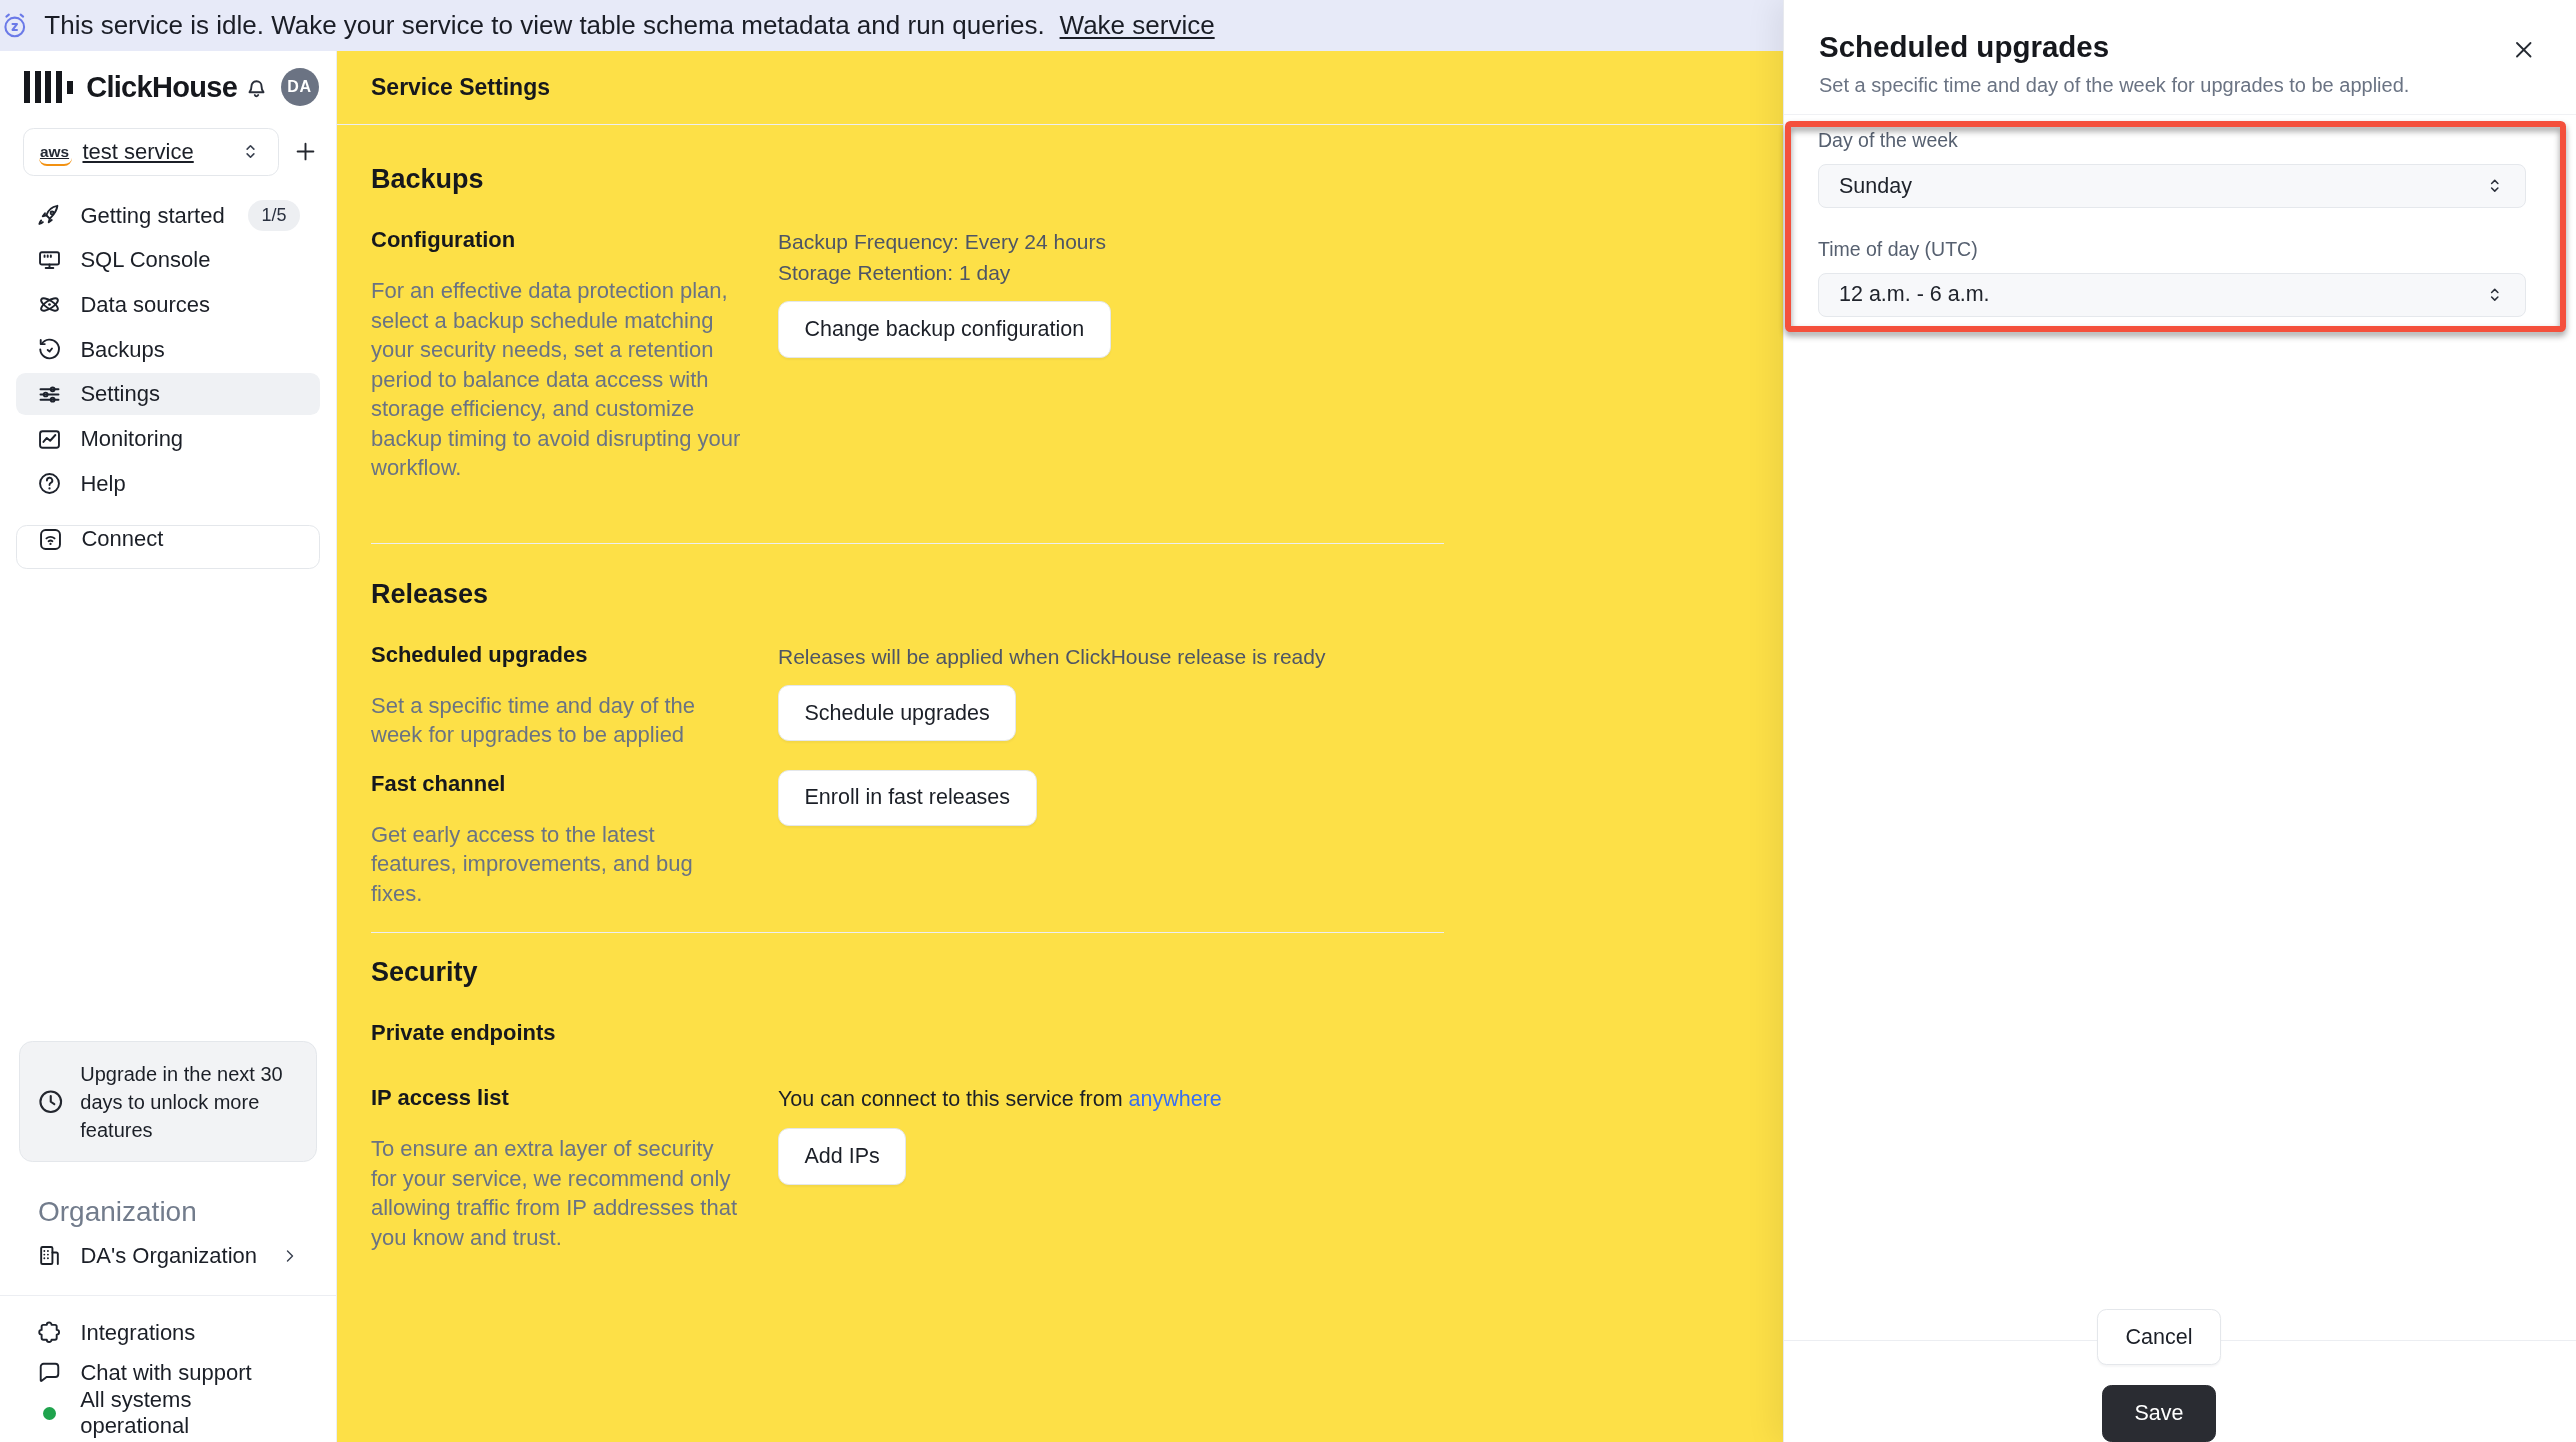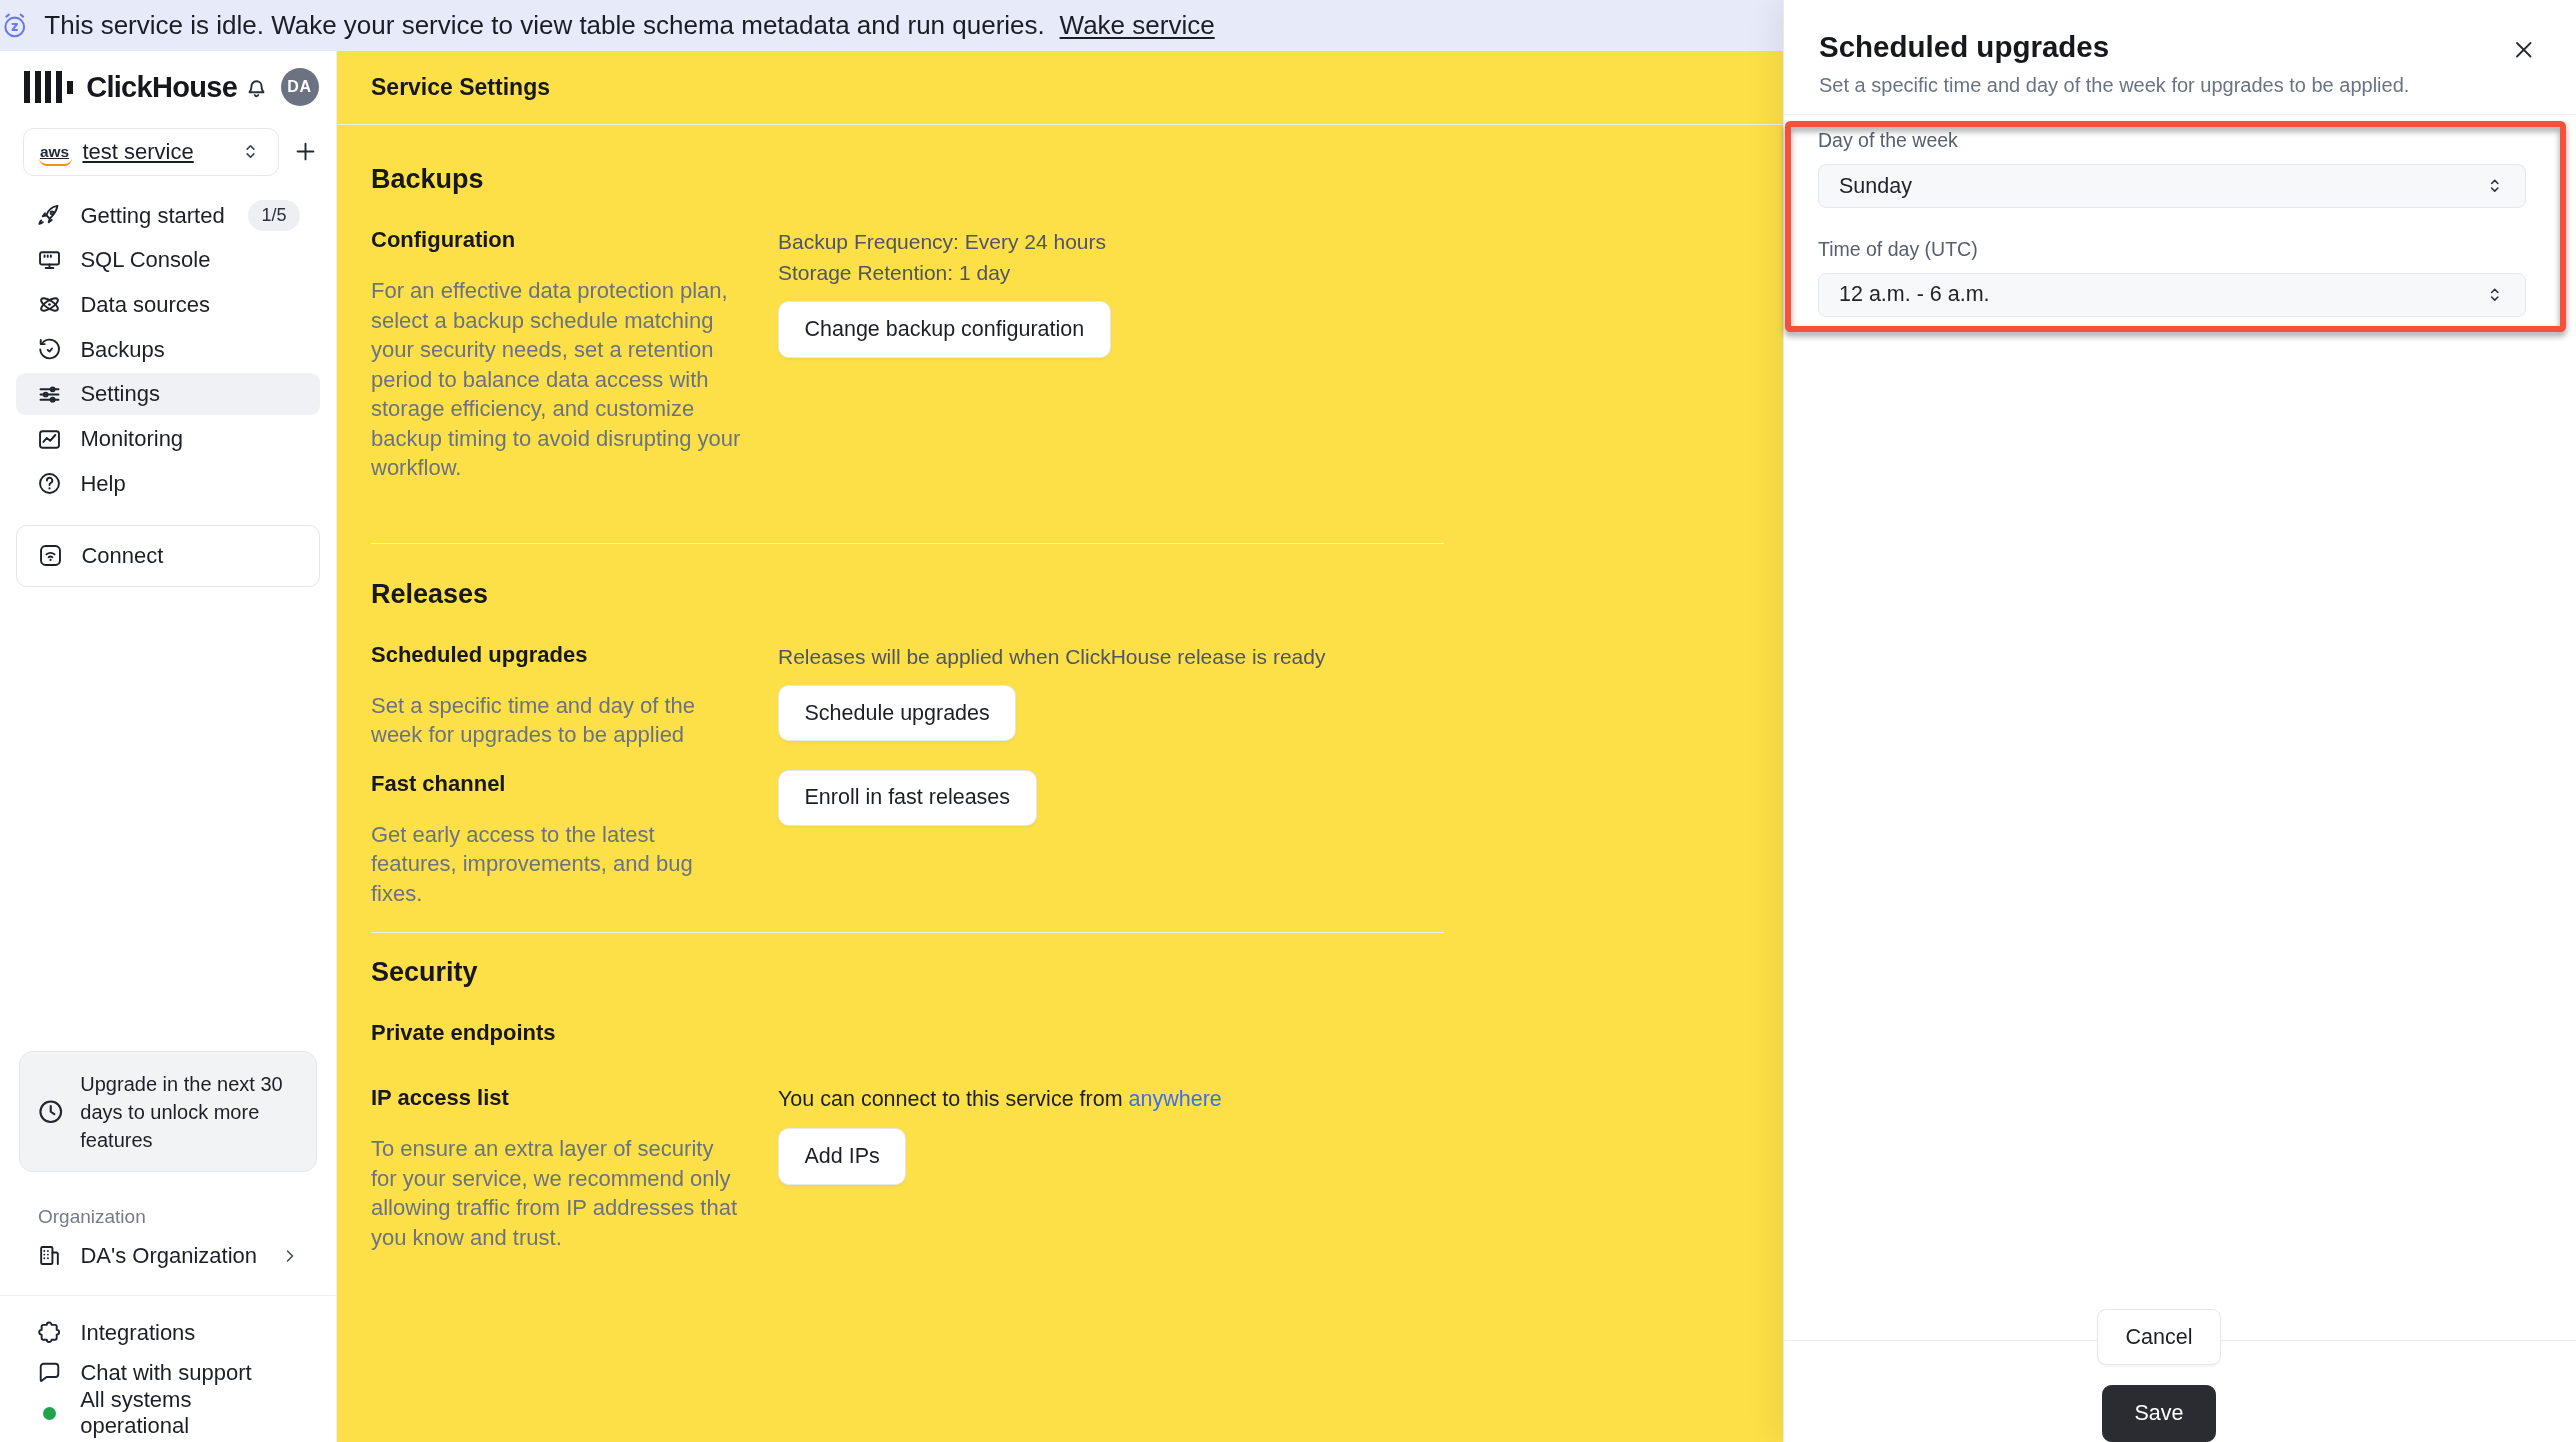--- a/index.html
+++ b/index.html
@@ -43,27 +43,27 @@
     border-bottom:2px solid #f29111;border-radius:0 0 8px 8px;}
   .svc-name{font-size:22px;color:var(--ink);}
   .svc-caret{margin-left:auto;color:#3a4150;width:23px;height:23px;}
   .plus-btn{width:29.5px;height:29.5px;color:#23262e;cursor:pointer;display:flex;align-items:center;justify-content:center;}
   .nav{list-style:none;}
   .nav-item{margin:2.7px 16px;height:42px;border-radius:9.4px;display:flex;align-items:center;
     gap:17.4px;padding:0 20px;font-size:22px;cursor:pointer;color:var(--ink);}
   .nav-item.active{background:var(--navactive);}
   .nav-item .ic{color:#1d222c;}
   .badge{margin-left:auto;background:var(--chipbg);border-radius:16px;padding:5.4px 13.4px;font-size:18px;color:#2a3140;}
-  .connect-btn{margin:17.4px 16px 0;height:62px;border:1.3px solid var(--border);border-radius:10.7px;
-    display:flex;align-items:center;gap:17.4px;padding:0 20px;font-size:22px;cursor:pointer;background:#fff;}
+  .connect-btn{margin:17.4px 16px 0;height:44px;border:1.3px solid var(--border);border-radius:10.7px;
+    display:flex;align-items:flex-start;gap:17.4px;padding:0 20px;font-size:22px;cursor:pointer;background:#fff;}
   .upgrade-card{margin:auto 19px 29.5px;background:var(--cardbg);border:1.3px solid var(--border);
     border-radius:13.4px;padding:17.4px 16px;display:flex;align-items:center;gap:14.8px;}
   .upgrade-card .ic{color:#23262e;width:29.5px;height:29.5px;}
   .upgrade-text{font-size:20px;line-height:28px;color:var(--ink);width:221px;}
-  .org-label{margin:4px 0 6.7px 38px;font-size:19px;color:#727c8c;}
+  .org-label{margin:4px 0 6.7px 38px;font-size:28px;color:#727c8c;}
   .org-row{margin:0 16px 17.4px;height:43px;border-radius:9.4px;display:flex;align-items:center;
     gap:17.4px;padding:0 20px;font-size:22px;cursor:pointer;}
   .org-row .chev{margin-left:auto;width:20px;height:20px;color:#3a4150;}
   .sb-divider{border-top:1.3px solid var(--divider);}
   .sb-footer{padding:16px 0 8px;}
   .sb-footer .nav-item{height:39px;margin:1.3px 16px;}
   .dot{width:13.4px;height:13.4px;border-radius:50%;background:var(--green);margin:0 6.7px;flex:none;}
 
   
   .main{position:absolute;left:337px;top:51px;right:0;bottom:0;background:#fde047;z-index:1;}

